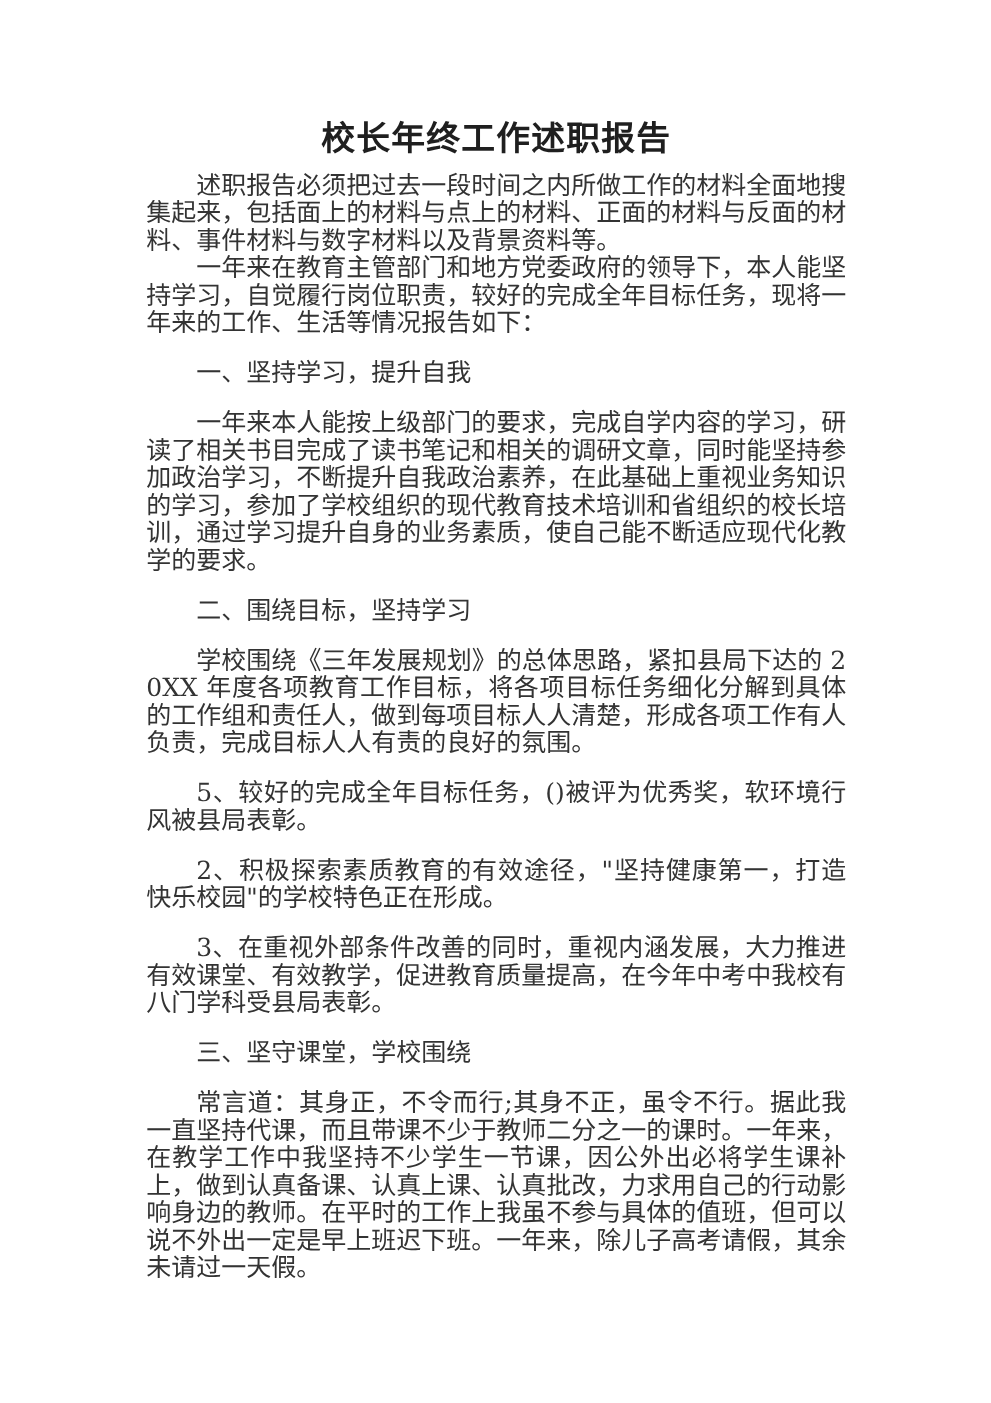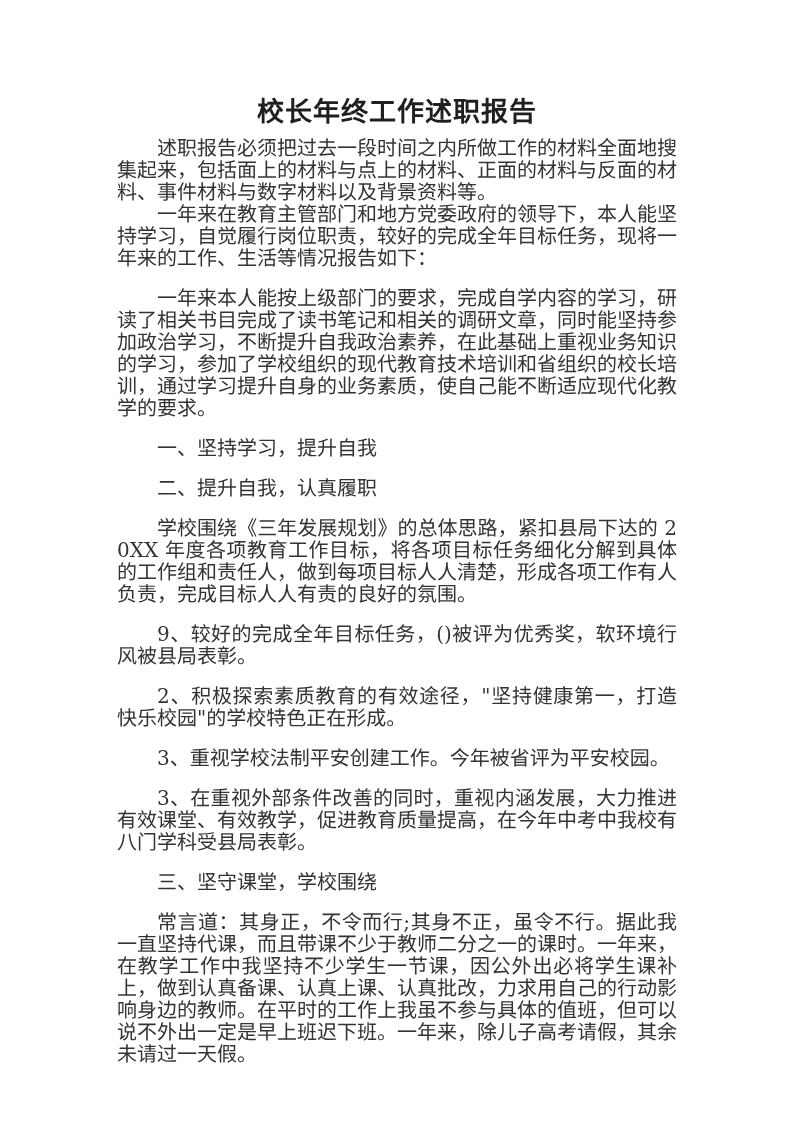--- a/index.html
+++ b/index.html
@@ -49,34 +49,33 @@
 
 <div class="page">
   <div class="content">
 
     <h1 class="doc-title">校长年终工作述职报告</h1>
 
     <p class="para flush">述职报告必须把过去一段时间之内所做工作的材料全面地搜集起来，包括面上的材料与点上的材料、正面的材料与反面的材料、事件材料与数字材料以及背景资料等。</p>
 
     <p class="para flush">一年来在教育主管部门和地方党委政府的领导下，本人能坚持学习，自觉履行岗位职责，较好的完成全年目标任务，现将一年来的工作、生活等情况报告如下：</p>
 
+    <p class="para">一、坚持学习，提升自我</p>
+
     <p class="para">一年来本人能按上级部门的要求，完成自学内容的学习，研读了相关书目完成了读书笔记和相关的调研文章，同时能坚持参加政治学习，不断提升自我政治素养，在此基础上重视业务知识的学习，参加了学校组织的现代教育技术培训和省组织的校长培训，通过学习提升自身的业务素质，使自己能不断适应现代化教学的要求。</p>
 
-    <p class="para">一、坚持学习，提升自我</p>
-
-    <p class="para">二、提升自我，认真履职</p>
+    <p class="para">二、围绕目标，坚持学习</p>
 
     <p class="para">学校围绕《三年发展规划》的总体思路，紧扣县局下达的 20XX 年度各项教育工作目标，将各项目标任务细化分解到具体的工作组和责任人，做到每项目标人人清楚，形成各项工作有人负责，完成目标人人有责的良好的氛围。</p>
 
 
-    <p class="para">9、较好的完成全年目标任务，()被评为优秀奖，软环境行风被县局表彰。</p>
+    <p class="para">5、较好的完成全年目标任务，()被评为优秀奖，软环境行风被县局表彰。</p>
 
     <p class="para">2、积极探索素质教育的有效途径，"坚持健康第一，打造快乐校园"的学校特色正在形成。</p>
 
-    <p class="para">3、重视学校法制平安创建工作。今年被省评为平安校园。</p>
 
     <p class="para">3、在重视外部条件改善的同时，重视内涵发展，大力推进有效课堂、有效教学，促进教育质量提高，在今年中考中我校有八门学科受县局表彰。</p>
 
     <p class="para">三、坚守课堂，学校围绕</p>
 
     <p class="para">常言道：其身正，不令而行;其身不正，虽令不行。据此我一直坚持代课，而且带课不少于教师二分之一的课时。一年来，在教学工作中我坚持不少学生一节课，因公外出必将学生课补上，做到认真备课、认真上课、认真批改，力求用自己的行动影响身边的教师。在平时的工作上我虽不参与具体的值班，但可以说不外出一定是早上班迟下班。一年来，除儿子高考请假，其余未请过一天假。</p>
 
   </div>
 </div>
 

